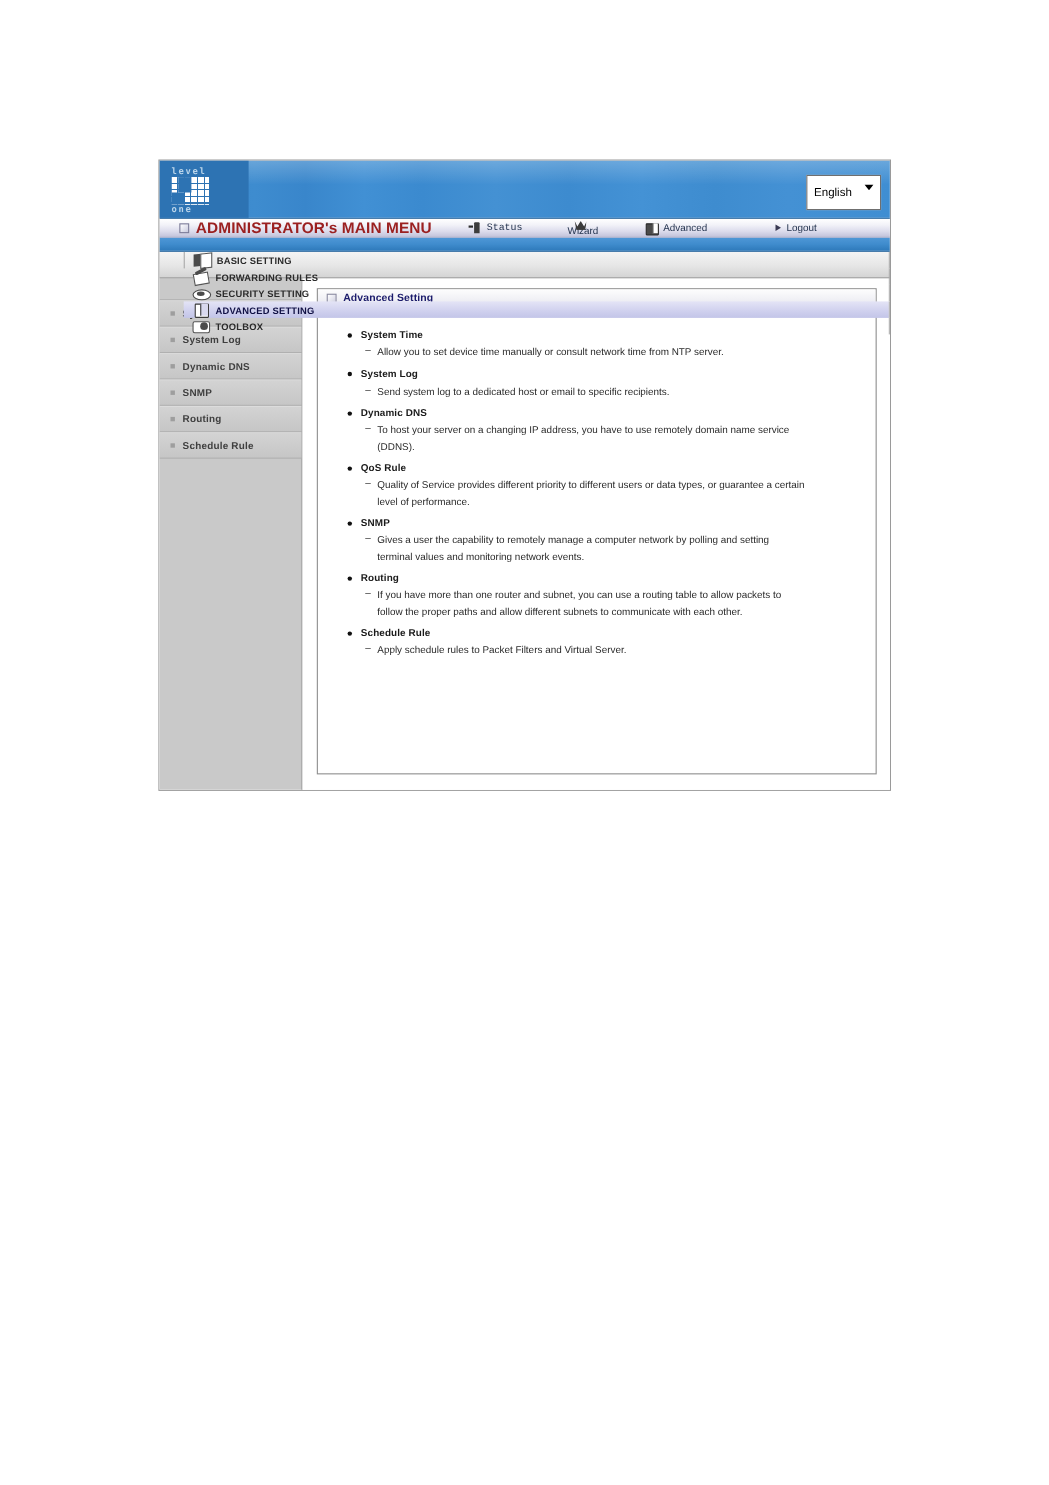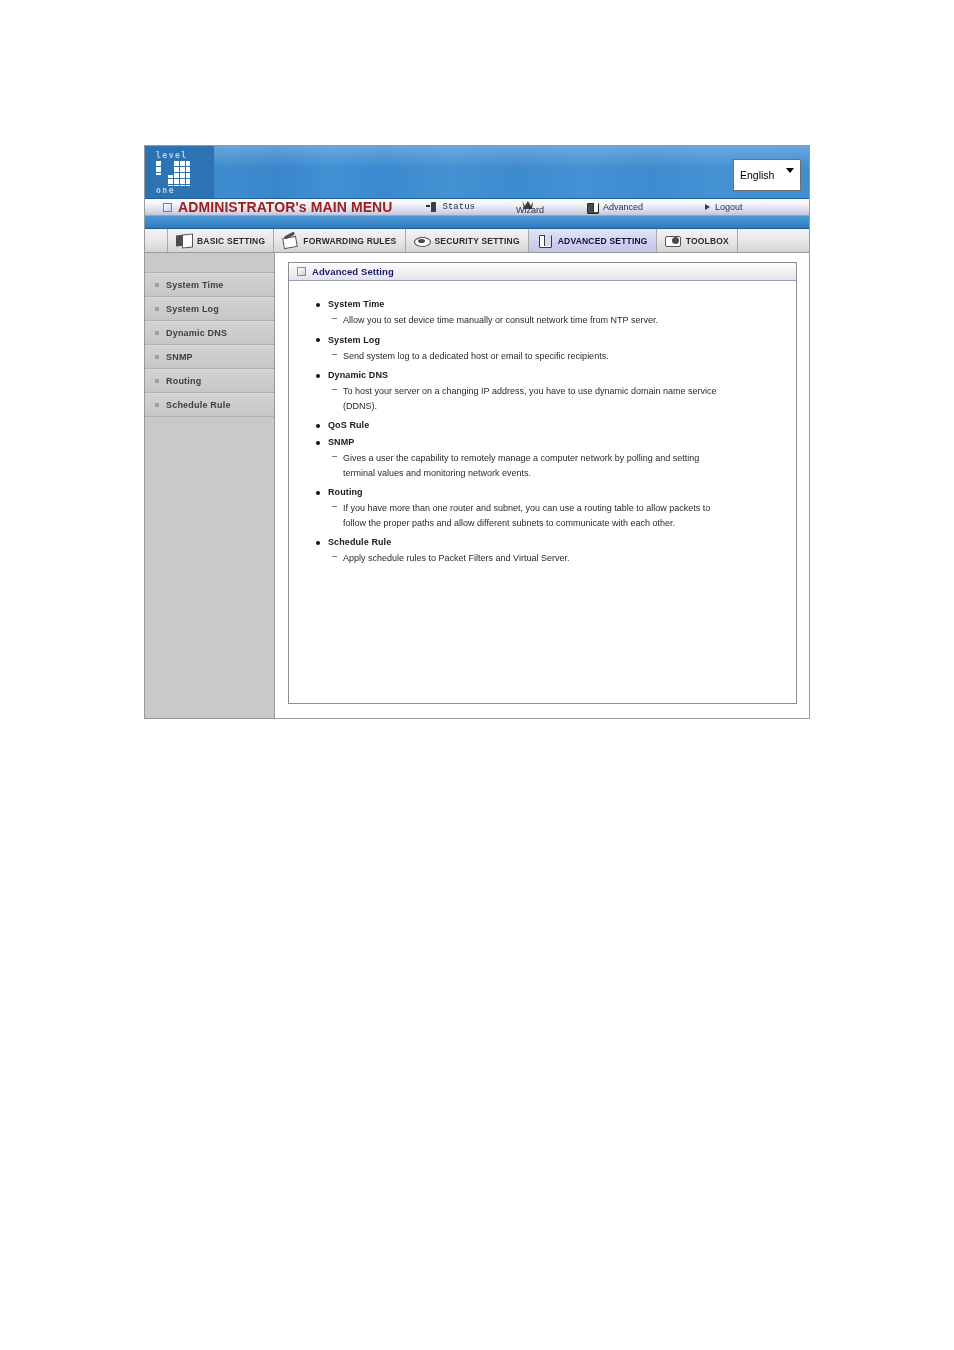--- a/index.html
+++ b/index.html
@@ -40,21 +40,21 @@
   .banner-sheen {
     position: absolute;
     left: 0; right: 0; top: 0;
     height: 22px;
     background: linear-gradient(180deg, rgba(255,255,255,0.22), rgba(255,255,255,0.0));
     pointer-events: none;
   }
   .logo-block {
     position: absolute;
     left: 0; top: 0;
-    width: 69px;
+    width: 81px;
     height: 52px;
     background: #2d73b3;
   }
   .logo-inner {
     position: absolute;
     left: 11px;
     top: 5px;
     width: 44px;
   }
   .logo-word {
@@ -194,20 +194,21 @@
   
   .tab-bar {
     position: relative;
     height: 24px;
     background: linear-gradient(180deg, #f4f4f4 0%, #e6e6e6 55%, #d4d4d4 100%);
     border-bottom: 1px solid #9a9a9a;
     display: flex;
     align-items: stretch;
     padding-left: 22px;
     box-sizing: border-box;
+    flex-direction: column;
   }
   .tab {
     display: flex;
     align-items: center;
     padding: 0 8px;
     border-right: 1px solid #a8a8a8;
     font-size: 8.5px;
     font-weight: bold;
     letter-spacing: 0.2px;
     color: #2b2b2b;
@@ -502,25 +503,26 @@
             <div class="bullet-desc">Allow you to set device time manually or consult network time from NTP server.</div>
           </div>
 
           <div class="bullet-item">
             <div class="bullet-head">System Log</div>
             <div class="bullet-desc">Send system log to a dedicated host or email to specific recipients.</div>
           </div>
 
           <div class="bullet-item">
             <div class="bullet-head">Dynamic DNS</div>
-            <div class="bullet-desc">To host your server on a changing IP address, you have to use dynamic domain name service (DDNS).</div>
+            <div class="bullet-desc">To host your server on a changing IP address, you have to use remotely domain name service (DDNS).</div>
           </div>
 
           <div class="bullet-item">
             <div class="bullet-head">QoS Rule</div>
+            <div class="bullet-desc">Quality of Service provides different priority to different users or data types, or guarantee a certain level of performance.</div>
           </div>
 
           <div class="bullet-item">
             <div class="bullet-head">SNMP</div>
             <div class="bullet-desc">Gives a user the capability to remotely manage a computer network by polling and setting terminal values and monitoring network events.</div>
           </div>
 
           <div class="bullet-item">
             <div class="bullet-head">Routing</div>
             <div class="bullet-desc">If you have more than one router and subnet, you can use a routing table to allow packets to follow the proper paths and allow different subnets to communicate with each other.</div>

